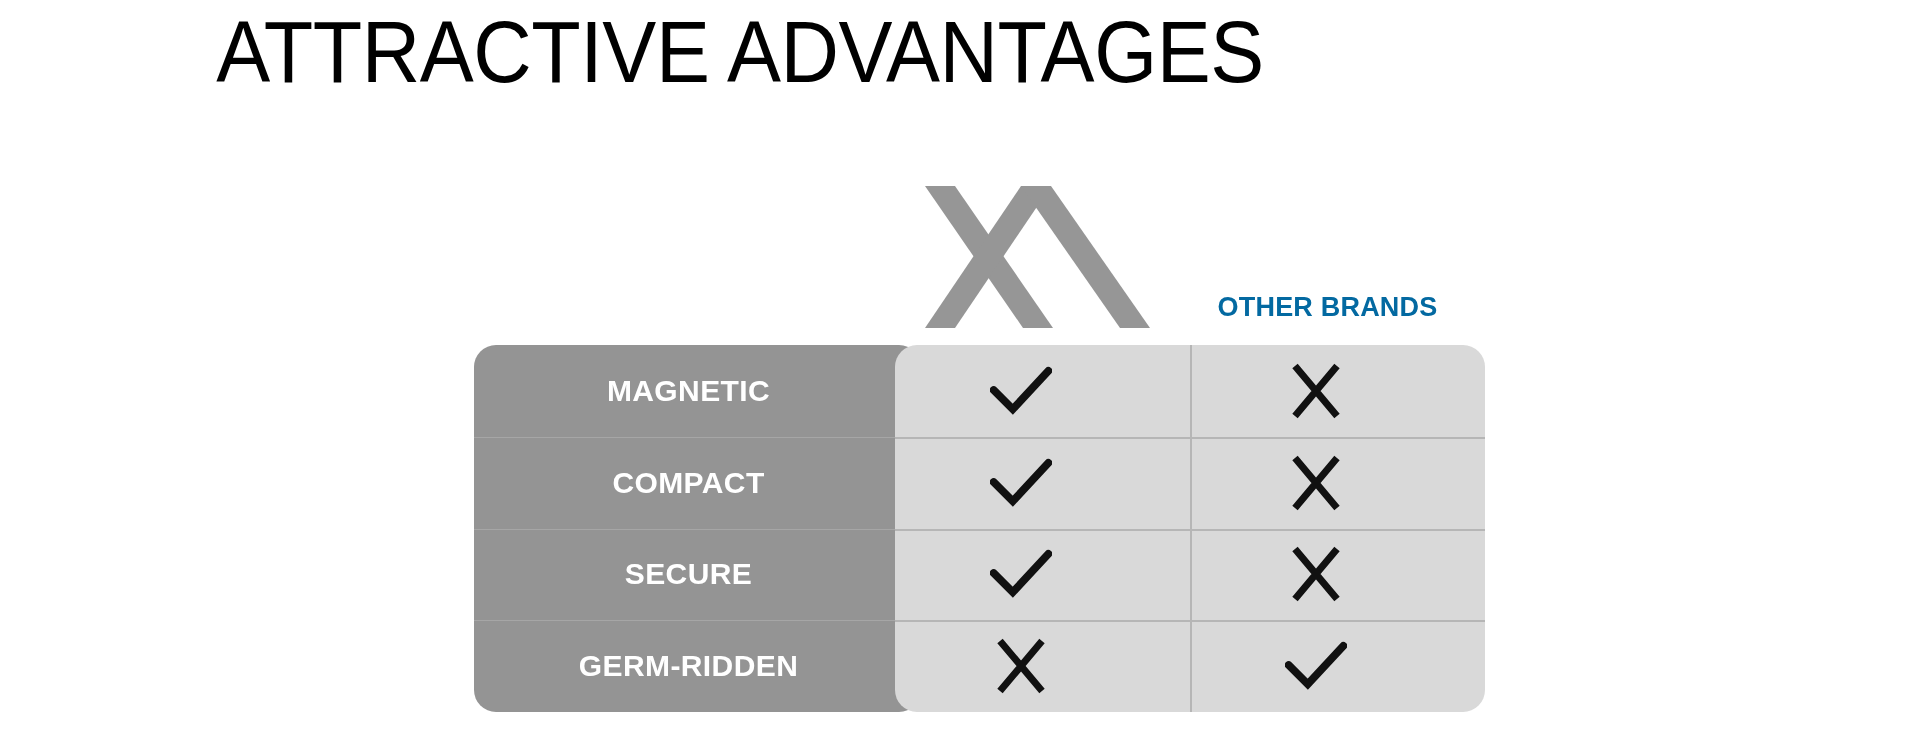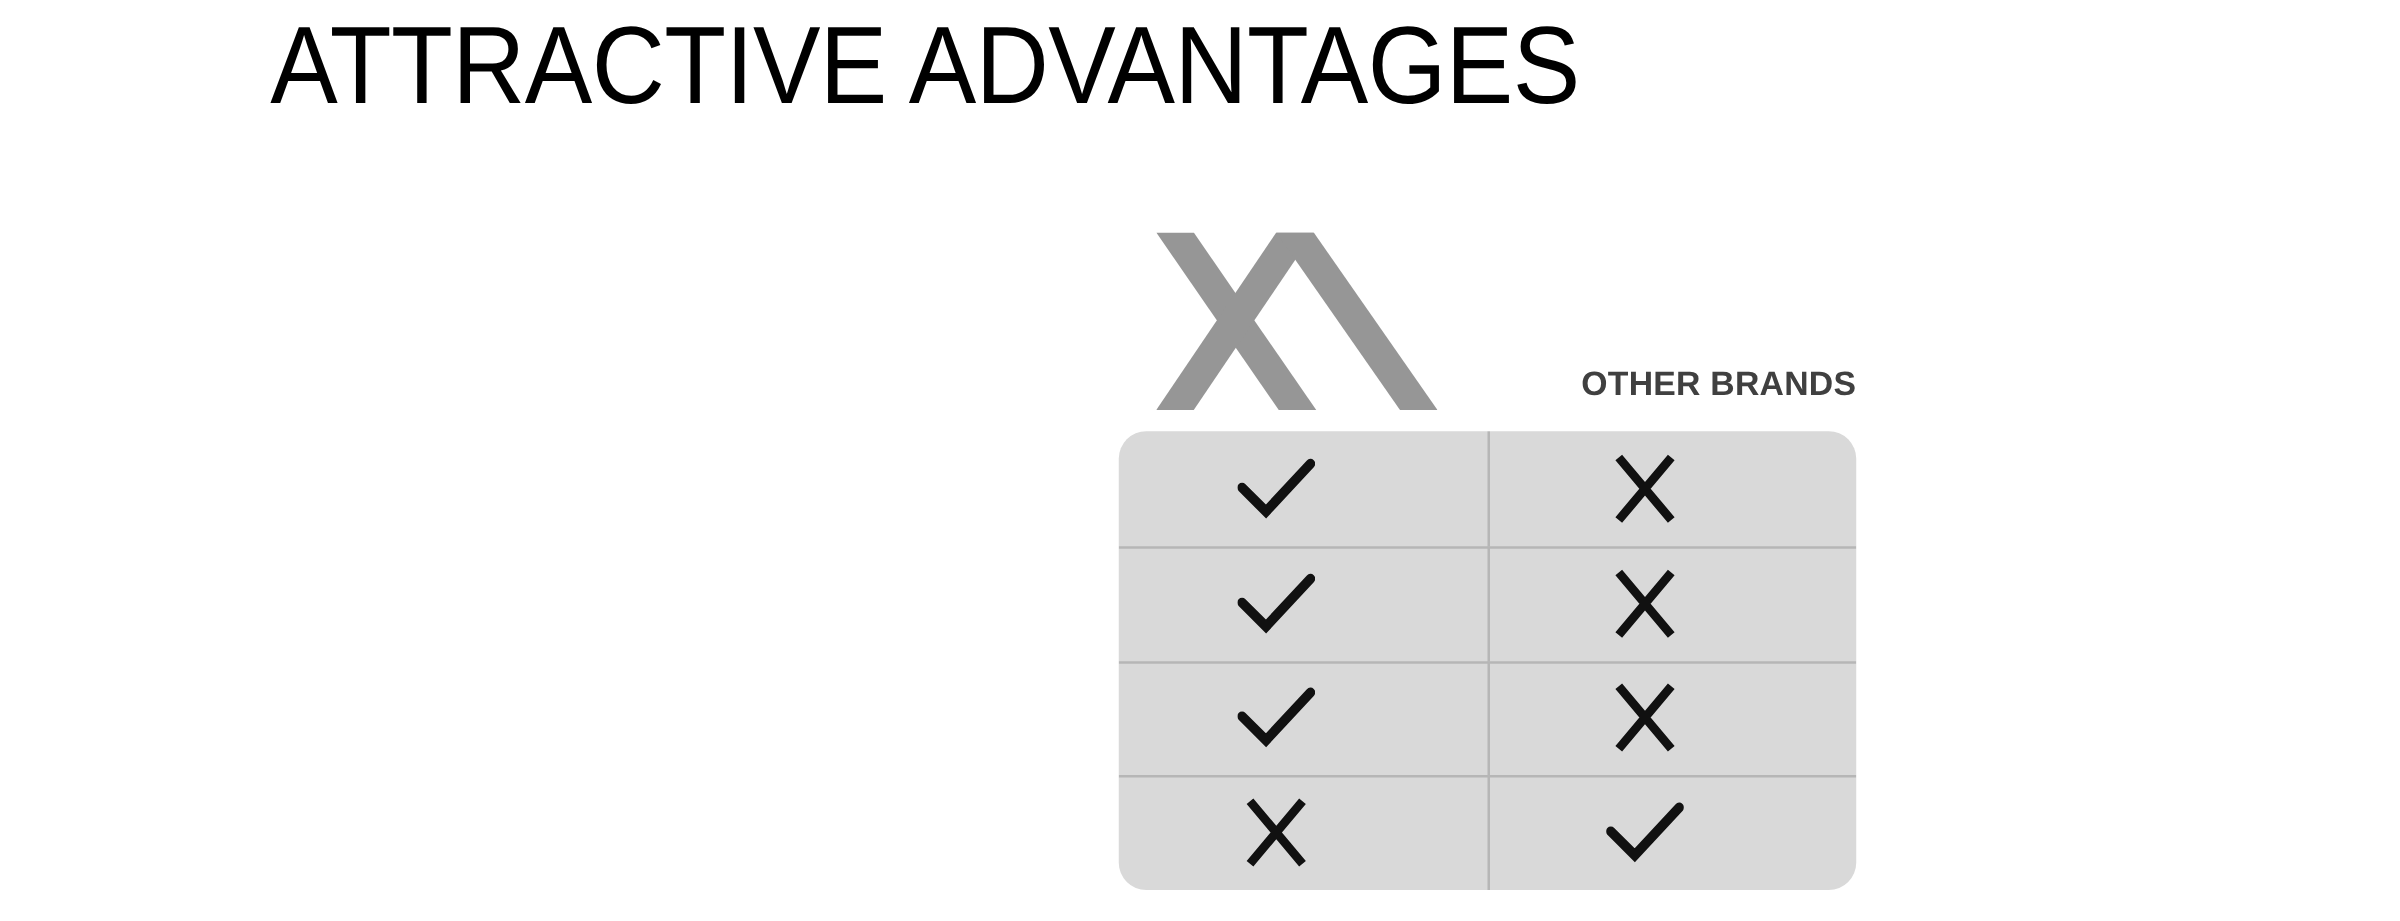--- a/index.html
+++ b/index.html
@@ -42,25 +42,25 @@
     height: 142px;
   }
   #brand-logo svg { display: block; width: 100%; height: 100%; }
 
   
   #other-brands-header {
     position: absolute;
     left: 1170px;
     top: 292px;
     width: 315px;
-    text-align: right;
+    text-align: center;
     font-size: 27px;
     font-weight: 700;
     letter-spacing: 0.2px;
-    color: #404040;
+    color: #0369a1;
     white-space: nowrap;
   }
 
   
   #comparison-table {
     position: absolute;
     left: 474px;
     top: 345px;
     width: 1011px;
     height: 367px;
@@ -164,20 +164,34 @@
 
       <polygon points="96,0 126,0 225,142 195,142"></polygon>
     </g>
   </svg>
 </div>
 
 <div id="other-brands-header">OTHER BRANDS</div>
 
 <div id="comparison-table">
 
+  <div class="label-column">
+    <div class="label-cell">
+      <span class="label-text">MAGNETIC</span>
+    </div>
+    <div class="label-cell">
+      <span class="label-text">COMPACT</span>
+    </div>
+    <div class="label-cell">
+      <span class="label-text">SECURE</span>
+    </div>
+    <div class="label-cell">
+      <span class="label-text">GERM-RIDDEN</span>
+    </div>
+  </div>
 
   <div class="marks-panel">
 
     <div class="marks-row">
       <div class="mark-cell left">
         <span class="mark-inner">
             <svg width="68" height="54" viewBox="0 0 68 54">
               <path d="M4 26 L25 47 L64 5" fill="none" stroke="#111111" stroke-width="8.5" stroke-linecap="round" stroke-linejoin="miter"></path>
             </svg>
           </span>

